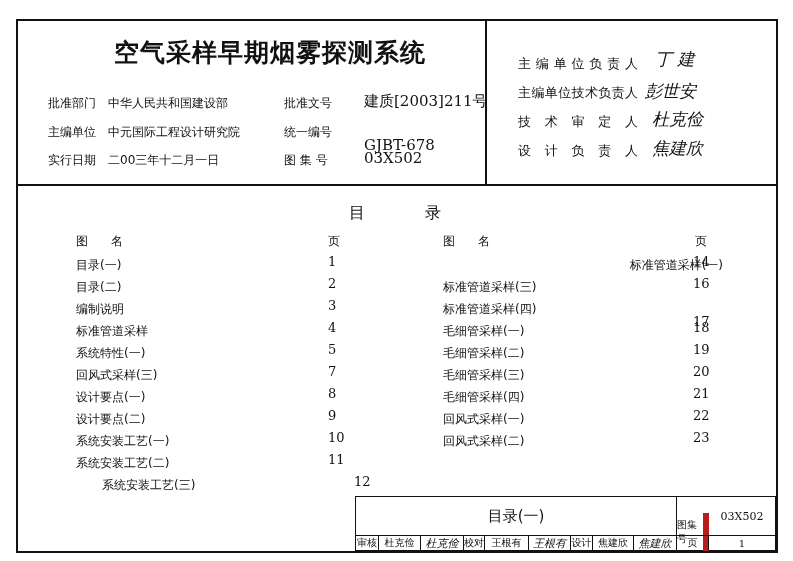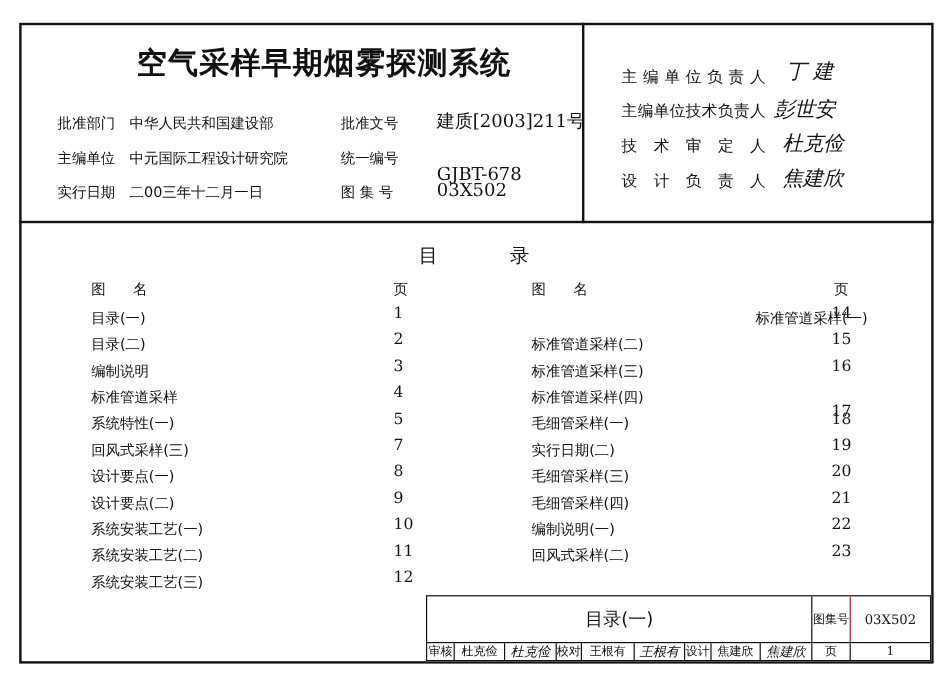--- a/index.html
+++ b/index.html
@@ -68,40 +68,39 @@
   <div style="position:relative; height:22px;"><span class="toc-name">目录(一)</span><span class="toc-page abs" style="left:252px; top:0;">1</span></div>
   <div style="position:relative; height:22px;"><span class="toc-name">目录(二)</span><span class="toc-page abs" style="left:252px; top:0;">2</span></div>
   <div style="position:relative; height:22px;"><span class="toc-name">编制说明</span><span class="toc-page abs" style="left:252px; top:0;">3</span></div>
   <div style="position:relative; height:22px;"><span class="toc-name">标准管道采样</span><span class="toc-page abs" style="left:252px; top:0;">4</span></div>
   <div style="position:relative; height:22px;"><span class="toc-name">系统特性(一)</span><span class="toc-page abs" style="left:252px; top:0;">5</span></div>
   <div style="position:relative; height:22px;"><span class="toc-name">回风式采样(三)</span><span class="toc-page abs" style="left:252px; top:0;">7</span></div>
   <div style="position:relative; height:22px;"><span class="toc-name">设计要点(一)</span><span class="toc-page abs" style="left:252px; top:0;">8</span></div>
   <div style="position:relative; height:22px;"><span class="toc-name">设计要点(二)</span><span class="toc-page abs" style="left:252px; top:0;">9</span></div>
   <div style="position:relative; height:22px;"><span class="toc-name">系统安装工艺(一)</span><span class="toc-page abs" style="left:252px; top:0;">10</span></div>
   <div style="position:relative; height:22px;"><span class="toc-name">系统安装工艺(二)</span><span class="toc-page abs" style="left:252px; top:0;">11</span></div>
-  <div style="position:relative; height:22px;"><span class="toc-name">系统安装工艺(三)</span><span class="toc-page abs" style="left:252px; top:0;">12</span></div>
+  <div style="position:relative; height:22px;margin-left:26px;"><span class="toc-name">系统安装工艺(三)</span><span class="toc-page abs" style="left:252px; top:0;">12</span></div>
 </div>
 
 <div class="abs" style="left:443px; top:254px; width:280px;">
   <div style="position:relative; height:22px;text-align:right;"><span class="toc-name">标准管道采样(一)</span><span class="toc-page abs" style="left:250px; top:0;">14</span></div>
-  <div style="position:relative; height:22px;"><span class="toc-name">标准管道采样(二)</span><span class="toc-page abs" style="left:250px; top:0;">15</span></div>
   <div style="position:relative; height:22px;"><span class="toc-name">标准管道采样(三)</span><span class="toc-page abs" style="left:250px; top:0;">16</span></div>
   <div style="position:relative; height:22px;"><span class="toc-name">标准管道采样(四)</span><span class="toc-page abs" style="left:250px; top:16px;">17</span></div>
   <div style="position:relative; height:22px;"><span class="toc-name">毛细管采样(一)</span><span class="toc-page abs" style="left:250px; top:0;">18</span></div>
-  <div style="position:relative; height:22px;"><span class="toc-name">实行日期(二)</span><span class="toc-page abs" style="left:250px; top:0;">19</span></div>
+  <div style="position:relative; height:22px;"><span class="toc-name">毛细管采样(二)</span><span class="toc-page abs" style="left:250px; top:0;">19</span></div>
   <div style="position:relative; height:22px;"><span class="toc-name">毛细管采样(三)</span><span class="toc-page abs" style="left:250px; top:0;">20</span></div>
   <div style="position:relative; height:22px;"><span class="toc-name">毛细管采样(四)</span><span class="toc-page abs" style="left:250px; top:0;">21</span></div>
-  <div style="position:relative; height:22px;"><span class="toc-name">编制说明(一)</span><span class="toc-page abs" style="left:250px; top:0;">22</span></div>
+  <div style="position:relative; height:22px;"><span class="toc-name">回风式采样(一)</span><span class="toc-page abs" style="left:250px; top:0;">22</span></div>
   <div style="position:relative; height:22px;"><span class="toc-name">回风式采样(二)</span><span class="toc-page abs" style="left:250px; top:0;">23</span></div>
 </div>
 
 <div class="abs tb" style="left:355px; top:496px; width:421px; height:55px;">
 
   <div class="abs" style="left:0; top:0; width:321px; height:38px; border-right:1px solid #111; box-sizing:border-box; display:flex; align-items:center; justify-content:center; font-size:15px;">目录(一)</div>
-  <div class="abs" style="left:321px; top:0; width:32px; height:38px; border-right:1px solid #b91c1c; box-sizing:border-box; display:flex; align-items:center; justify-content:center; font-size:10px;">图集号</div>
+  <div class="abs" style="left:321px; top:16px; width:32px; height:38px; border-right:6px solid #b91c1c; box-sizing:border-box; display:flex; align-items:center; justify-content:center; font-size:10px;">图集号</div>
   <div class="abs" style="left:353px; top:0; width:66px; height:38px; display:flex; align-items:center; justify-content:center; font-family:'DejaVu Serif', serif; font-size:11px;">03X502</div>
   <div class="abs" style="left:0; top:38px; width:419px; height:1px; background:#111;"></div>
 
   <div class="abs" style="left:0; top:39px; width:419px; height:14px;">
     <div class="tb-cell" style="left:0; width:23px;">审核</div>
     <div class="tb-cell" style="left:23px; width:42px;">杜克俭</div>
     <div class="tb-cell tb-sig" style="left:65px; width:43px;">杜克俭</div>
     <div class="tb-cell" style="left:108px; width:21px;">校对</div>
     <div class="tb-cell" style="left:129px; width:44px;">王根有</div>
     <div class="tb-cell tb-sig" style="left:173px; width:42px;">王根有</div>

